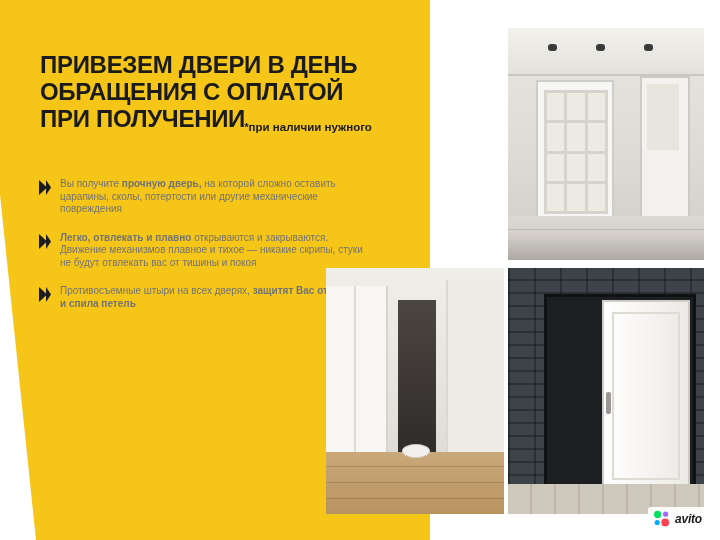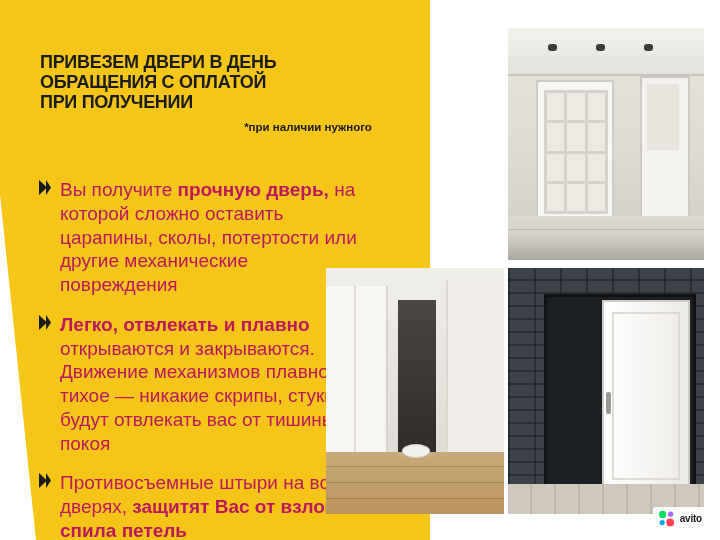--- a/index.html
+++ b/index.html
@@ -37,21 +37,21 @@
     width: 440px;
     height: 540px;
     background: #ffffff;
     clip-path: polygon(0 100%, 0 36%, 36px 100%);
   }
   .headline {
     position: absolute;
     left: 40px;
     top: 52px;
     width: 320px;
-    font-size: 18px;
+    font-size: 24px;
     font-weight: bold;
     line-height: 1.12;
     letter-spacing: -0.3px;
     color: #1b1b1b;
     text-transform: uppercase;
   }
   .headline .line {
     display: block;
     white-space: nowrap;
   }
@@ -69,23 +69,23 @@
   .bullets {
     position: absolute;
     left: 38px;
     top: 178px;
     width: 330px;
   }
   .bullet {
     position: relative;
     padding-left: 22px;
     margin-bottom: 16px;
-    font-size: 19px;
+    font-size: 10px;
     line-height: 1.25;
-    color: #be185d;
+    color: #737373;
   }
   .bullet .arrow {
     position: absolute;
     left: 0;
     top: 2px;
     width: 14px;
     height: 15px;
     color: #1b1b1b;
   }
   .bullet .arrow svg { display: block; }
@@ -240,24 +240,25 @@
     gap: 5px;
     background: rgba(255,255,255,0.92);
     padding: 3px 8px 3px 5px;
     border-radius: 3px;
   }
   .avito-logo {
     width: 17px; height: 17px;
     position: relative;
   }
   .avito-text {
-    font-size: 10px;
+    font-size: 12px;
     font-weight: bold;
     color: #1b1b1b;
     letter-spacing: -0.2px;
+    font-style: italic;
   }
 </style>
 </head>
 <body>
 
 <div class="poster">
 
   <div class="yellow-bg"></div>
   <div class="wedge"></div>
 

